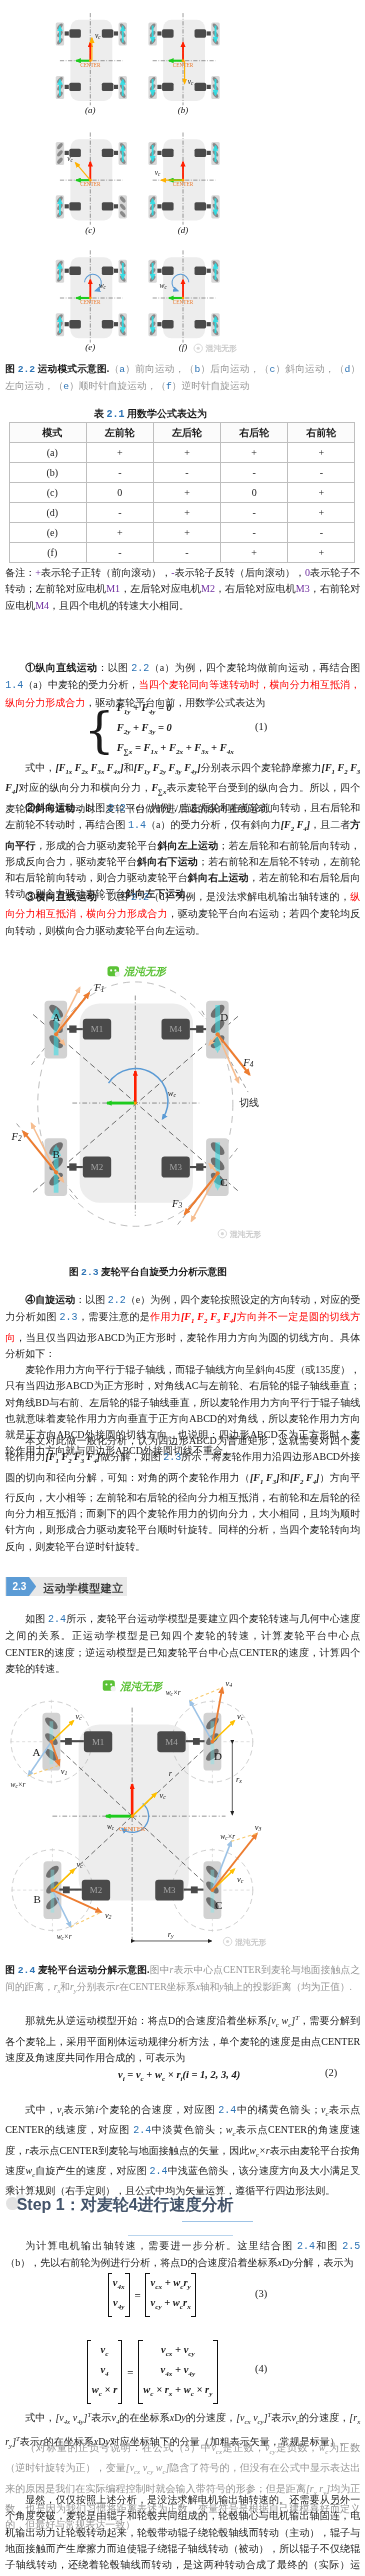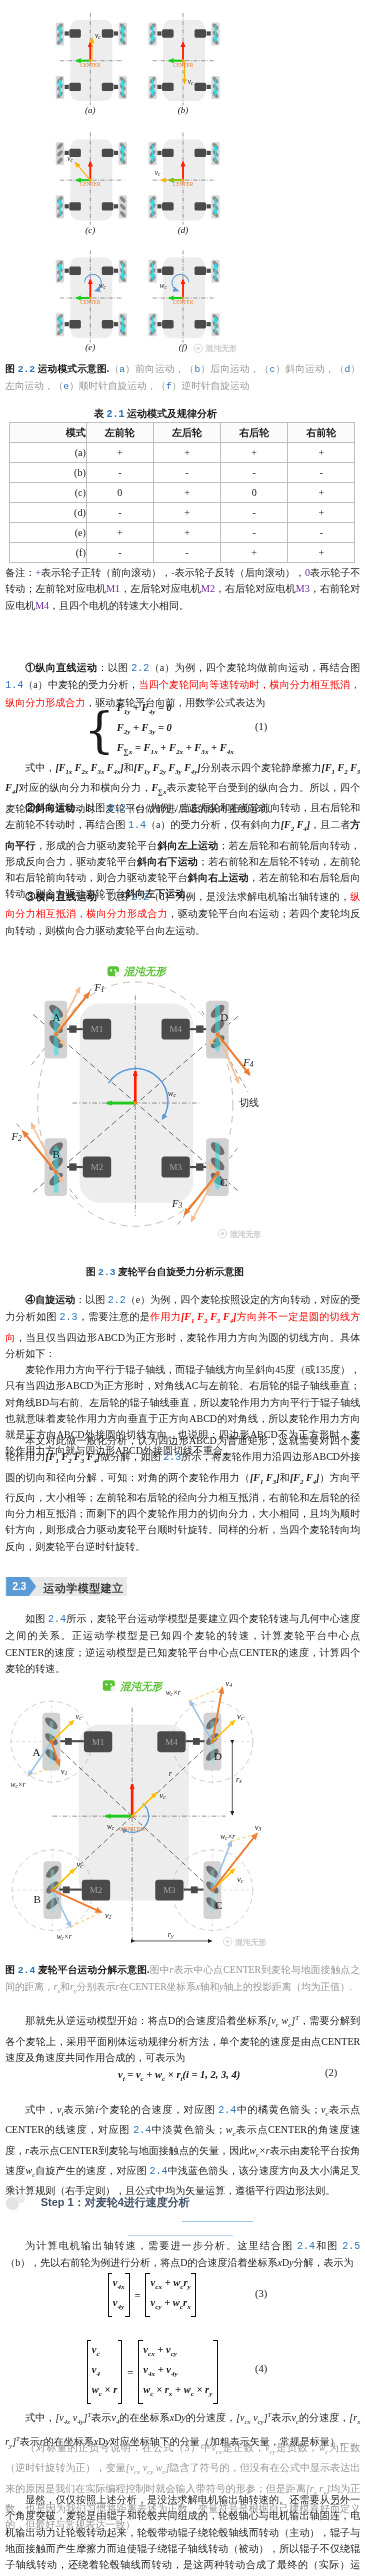--- a/index.html
+++ b/index.html
@@ -15,46 +15,46 @@
   .s-pu{color:#7030A0;}
   .s-g{color:#969696;}
   .s-mb{font-style:italic;font-weight:bold;}
   .s-mi{font-style:italic;}
   sub{font-size:0.68em;} sup{font-size:0.68em;}
   
   .tbl-title{position:absolute;left:94px;font-size:10px;font-weight:bold;}
   table.t21{border-collapse:collapse;width:346px;table-layout:fixed;}
   table.t21 th,table.t21 td{border:0.5px solid #BFBFBF;height:19px;font-size:10px;text-align:center;padding:0;}
   table.t21 th{font-weight:bold;background:#fbfbfb;}
-  table.t21 .c0,table.t21 th:first-child{text-align:right;padding-left:8.4px;width:67px;}
+  table.t21 .c0,table.t21 th:first-child{text-align:center;padding-left:8.4px;width:67px;}
   
   .eq{position:absolute;}
   .eqnum{position:absolute;font-size:10.5px;font-family:"Liberation Serif",serif;}
   .eqline{font-size:10.5px;font-style:italic;font-weight:bold;line-height:15px;font-family:"Liberation Serif",serif;}
   .brace{font-size:48px;font-weight:400;line-height:48px;font-family:"DejaVu Serif",serif;margin-right:2.1px;}
   .sysrow{display:flex;align-items:center;}
   .mat{display:inline-flex;flex-direction:column;justify-content:center;position:relative;padding:2.1px 5.2px;margin:0 2.6px;}
   .mat::before,.mat::after{content:"";position:absolute;top:0;bottom:0;width:3.7px;border:0.9px solid #111;}
   .mat::before{left:0;border-right:none;}
   .mat::after{right:0;border-left:none;}
-  .mat div{font-style:italic;}
+  .mat div{text-align:center;font-style:italic;}
   .eqeq{font-size:11px;font-weight:bold;margin:0 2.1px;}
   
   .sec{position:absolute;left:5.2px;top:1577px;height:19px;width:122px;background:#E9E9E9;
        font-family:"Liberation Sans","DejaVu Sans",sans-serif;}
   .sec-badge{position:absolute;left:1px;top:0;height:19px;width:30px;background:#5B9BD5;color:#fff;
        font-size:10px;font-weight:bold;display:flex;align-items:center;justify-content:flex-start;padding-left:6.3px;box-sizing:border-box;
        clip-path:polygon(0 0,76% 0,100% 50%,76% 100%,0 100%);}
   .sec-title{position:absolute;left:38px;top:0;height:23px;display:flex;align-items:center;
        font-size:11px;font-weight:bold;color:#3F3F3F;letter-spacing:0.5px;}
   
   .step{position:absolute;left:5.2px;top:2193px;height:21px;font-family:"Liberation Sans","DejaVu Sans",sans-serif;}
   .step-c1{position:absolute;left:1px;top:4.2px;width:12.6px;height:12.6px;border-radius:50%;background:#DCDCDC;opacity:.8;}
   .step-c2{position:absolute;left:10.5px;top:1px;width:9.4px;height:9.4px;border-radius:50%;background:#ECECEC;}
-  .step-t{position:absolute;left:11.5px;top:2.1px;font-size:11px;font-weight:bold;color:#44546A;white-space:nowrap;margin-left:24px;}
+  .step-t{position:absolute;left:11.5px;top:2.1px;font-size:16px;font-weight:bold;color:#44546A;white-space:nowrap;}
   .bline{position:absolute;height:1px;background:#9DC3E6;}
   
   text{font-family:"Liberation Serif","DejaVu Serif",serif;}
   .tM{font-size:17px;fill:#A4A4A4;}
   .tW{font-size:21px;fill:#1a1a1a;}
   .tF{font-size:20px;font-style:italic;fill:#1a1a1a;}
   .tS{font-size:14px;font-style:italic;fill:#1a1a1a;}
   .tS2{font-size:16px;font-style:italic;fill:#1a1a1a;}
   .tC{font-size:10px;fill:#ED7D31;}
   .tC2{font-size:13px;fill:#ED7D31;}
@@ -230,21 +230,21 @@
 
     <g>
       <circle cx="292" cy="642" r="8" fill="none" stroke="#D0D0D0" stroke-width="1.5"></circle>
       <circle cx="292" cy="642" r="3" fill="#D8D8D8"></circle>
       <text class="tWm" x="306" y="648">混沌无形</text>
     </g>
   </svg>
 
   <div class="blk cap" style="top:361px"><span class="s-b"><span>图 </span></span><span class="s-b s-bl"><span>2.2</span></span><span class="s-b"><span> 运动模式示意图.</span></span><span class="s-g"><span>（</span></span><span class="s-bl"><span>a</span></span><span class="s-g"><span>）前向运动，</span></span><span class="s-g"><span>（</span></span><span class="s-bl"><span>b</span></span><span class="s-g"><span>）后向运动，</span></span><span class="s-g"><span>（</span></span><span class="s-bl"><span>c</span></span><span class="s-g"><span>）斜向运动，</span></span><span class="s-g"><span>（</span></span><span class="s-bl"><span>d</span></span><span class="s-g"><span>）左向运动，</span></span><span class="s-g"><span>（</span></span><span class="s-bl"><span>e</span></span><span class="s-g"><span>）顺时针自旋运动，</span></span><span class="s-g"><span>（</span></span><span class="s-bl"><span>f</span></span><span class="s-g"><span>）逆时针自旋运动</span></span></div>
 
-  <div class="tbl-title" style="top:407px"><span><span>表 </span></span><span class="s-bl"><span>2.1</span></span><span><span> 运动模式及规律分析</span></span></div>
+  <div class="tbl-title" style="top:407px"><span><span>表 </span></span><span class="s-bl"><span>2.1</span></span><span><span> 用数学公式表达为</span></span></div>
   <table class="t21" style="position:absolute;left:9.4px;top:422px">
     <thead>
         <tr id="t21-head">
           <th>模式</th>
           <th>左前轮</th>
           <th>左后轮</th>
           <th>右后轮</th>
           <th>右前轮</th>
         </tr>
       </thead>
@@ -414,21 +414,21 @@
 
     <text class="tTan" x="456" y="268">切线</text>
 
     <g>
       <circle cx="424" cy="512" r="8" fill="none" stroke="#D0D0D0" stroke-width="1.5"></circle>
       <circle cx="424" cy="512" r="3" fill="#D8D8D8"></circle>
       <text class="tWm" x="438" y="518">混沌无形</text>
     </g>
   </svg>
 
-  <div class="blk cap" style="left:86px;top:1264px;width:220px"><span class="s-b"><span>图 </span></span><span class="s-b s-bl"><span>2.3</span></span><span class="s-b"><span> 麦轮平台自旋受力分析示意图</span></span></div>
+  <div class="blk cap" style="left:69px;top:1264px;width:220px"><span class="s-b"><span>图 </span></span><span class="s-b s-bl"><span>2.3</span></span><span class="s-b"><span> 麦轮平台自旋受力分析示意图</span></span></div>
 
   <div class="blk para ind" style="top:1292px"><span class="s-b"><span>④自旋运动</span></span><span><span>：以图 </span></span><span class="s-bl"><span>2.2</span></span><span><span>（e）为例，四个麦轮按照设定的方向转动，对应的受力分析如图 </span></span><span class="s-bl"><span>2.3</span></span><span><span>，需要注意的是</span></span><span class="s-r"><span>作用力</span></span><span class="s-r s-mb"><span>[F</span><sub>1</sub><span> F</span><sub>2</sub><span> F</span><sub>3</sub><span> F</span><sub>4</sub><span>]</span></span><span class="s-r"><span>方向并不一定是圆的切线方向</span></span><span><span>，当且仅当四边形ABCD为正方形时，麦轮作用力方向为圆的切线方向。具体分析如下：</span></span></div>
   <div class="blk para ind" style="top:1362px"><span><span>麦轮作用力方向平行于辊子轴线，而辊子轴线方向呈斜向45度（或135度），只有当四边形ABCD为正方形时，对角线AC与左前轮、右后轮的辊子轴线垂直；对角线BD与右前、左后轮的辊子轴线垂直，所以麦轮作用力方向平行于辊子轴线也就意味着麦轮作用力方向垂直于正方向ABCD的对角线，所以麦轮作用力方向就是正方向ABCD外接圆的切线方向。也说明：四边形ABCD不为正方形时，麦轮作用力方向就与四边形ABCD外接圆切线不重合。</span></span></div>
   <div class="blk para ind" style="top:1433px"><span><span>本文对此做一般化分析，认为四边形ABCD为普通矩形，这就需要对四个麦轮作用力</span></span><span class="s-mb"><span>[F</span><sub>1</sub><span> F</span><sub>2</sub><span> F</span><sub>3</sub><span> F</span><sub>4</sub><span>]</span></span><span><span>做分解，如图 </span></span><span class="s-bl"><span>2.3</span></span><span><span>所示，将麦轮作用力沿四边形ABCD外接圆的切向和径向分解，可知：对角的两个麦轮作用力（</span></span><span class="s-mb"><span>[F</span><sub>1</sub><span> F</span><sub>3</sub><span>]</span></span><span><span>和</span></span><span class="s-mb"><span>[F</span><sub>2</sub><span> F</span><sub>4</sub><span>]</span></span><span><span>）方向平行反向，大小相等；左前轮和右后轮的径向分力相互抵消，右前轮和左后轮的径向分力相互抵消；而剩下的四个麦轮作用力的切向分力，大小相同，且均为顺时针方向，则形成合力驱动麦轮平台顺时针旋转。同样的分析，当四个麦轮转向均反向，则麦轮平台逆时针旋转。</span></span></div>
 
   <div class="sec">
     <div class="sec-badge">2.3</div>
     <div class="sec-title">运动学模型建立</div>
   </div>
 

